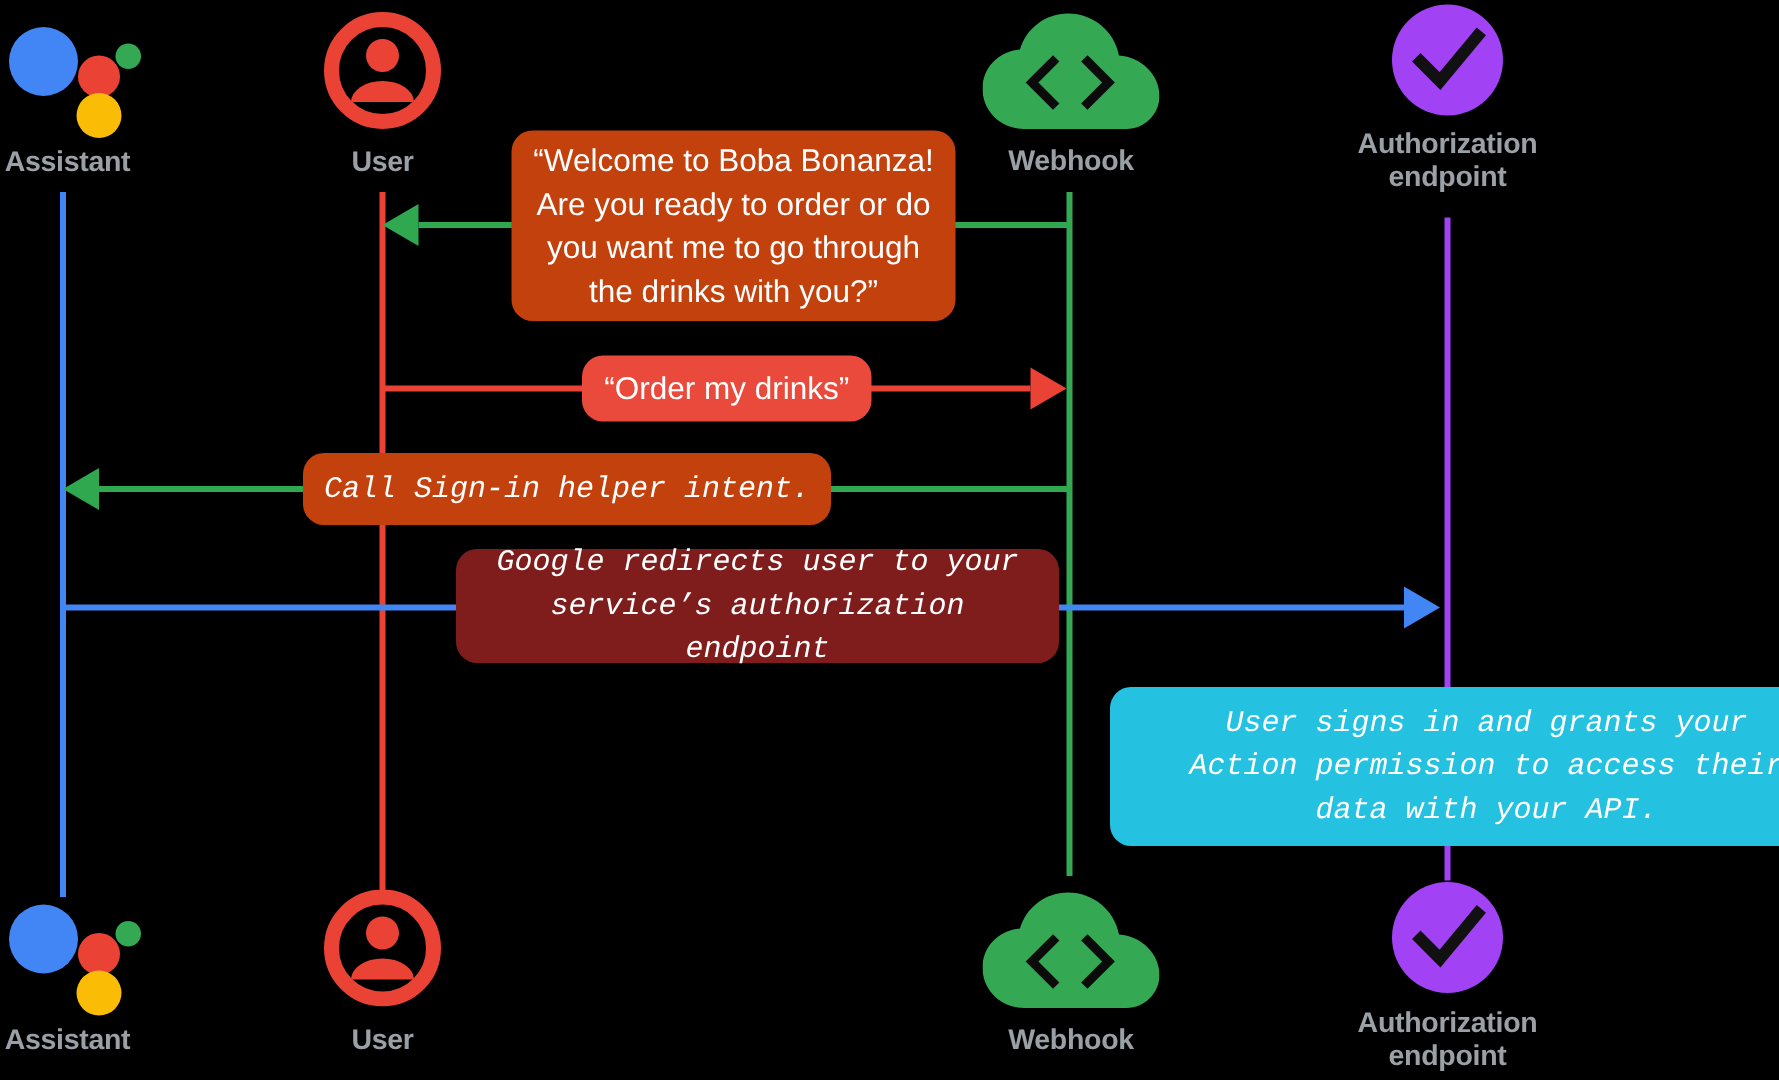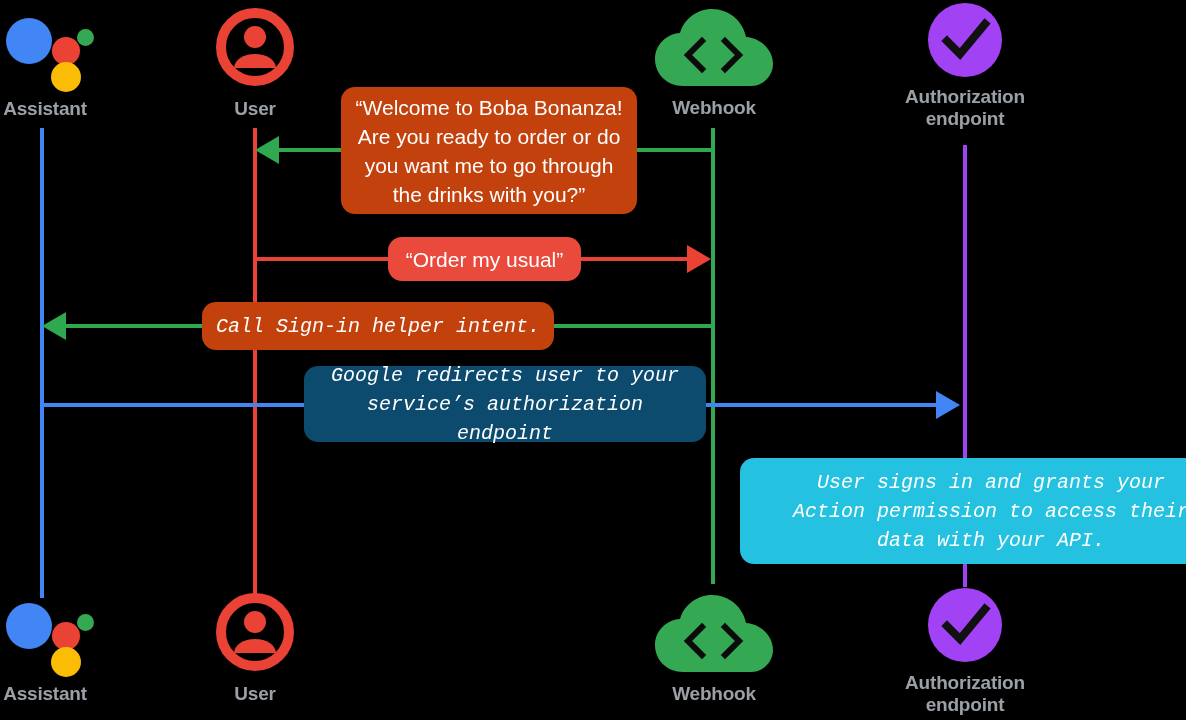--- a/index.html
+++ b/index.html
@@ -92,21 +92,21 @@
   }
   .bubble-mono {
     font-family: "Liberation Mono", monospace;
     font-style: italic;
     font-size: 20px;
     line-height: 29px;
     font-weight: normal;
   }
   .bg-green  { background: #c2410c; }
   .bg-red    { background: #EA4A3B; }
-  .bg-blue   { background: #0c4a6e; }
+  .bg-blue   { background: #7f1d1d; }
   .bg-cyan   { background: #24C1E0; }
 
   
   .icon {
     position: absolute;
   }
   .assistant-icon .dot { position: absolute; border-radius: 50%; }
   .assistant-icon .d-blue   { background: #4285F4; }
   .assistant-icon .d-red    { background: #EA4335; }
   .assistant-icon .d-yellow { background: #FBBC05; }
@@ -163,21 +163,21 @@
   <div class="arrow arrow-left ah-green" style="left:255px; top:136px;"></div>
   <div class="msg-line line-green" style="left:279px; top:148px; width:66px;"></div>
   <div class="bubble bubble-sans bg-green" style="left:341px; top:87px; width:296px; height:127px; padding:8px 14px;">“Welcome to Boba Bonanza!
 Are you ready to order or do
 you want me to go through
 the drinks with you?”</div>
 
   <div class="msg-line line-red" style="left:255px; top:257px; width:137px;"></div>
   <div class="msg-line line-red" style="left:579px; top:257px; width:108px;"></div>
   <div class="arrow arrow-right ah-red" style="left:687px; top:245px;"></div>
-  <div class="bubble bubble-sans bg-red" style="left:388px; top:237px; width:193px; height:44px; padding:4px 12px;">“Order my usual”</div>
+  <div class="bubble bubble-sans bg-red" style="left:388px; top:237px; width:193px; height:44px; padding:4px 12px;">“Order my drinks”</div>
 
   <div class="msg-line line-green" style="left:553px; top:324px; width:161px;"></div>
   <div class="arrow arrow-left ah-green" style="left:42px; top:312px;"></div>
   <div class="msg-line line-green" style="left:66px; top:324px; width:140px;"></div>
   <div class="bubble bubble-mono bg-green" style="left:202px; top:302px; width:352px; height:48px; padding:4px 12px;">Call Sign-in helper intent.</div>
 
   <div class="msg-line line-blue" style="left:42px; top:403px; width:266px;"></div>
   <div class="msg-line line-blue" style="left:705px; top:403px; width:231px;"></div>
   <div class="arrow arrow-right ah-blue" style="left:936px; top:391px;"></div>
   <div class="bubble bubble-mono bg-blue" style="left:304px; top:366px; width:402px; height:76px; padding:6px 14px;">Google redirects user to your

